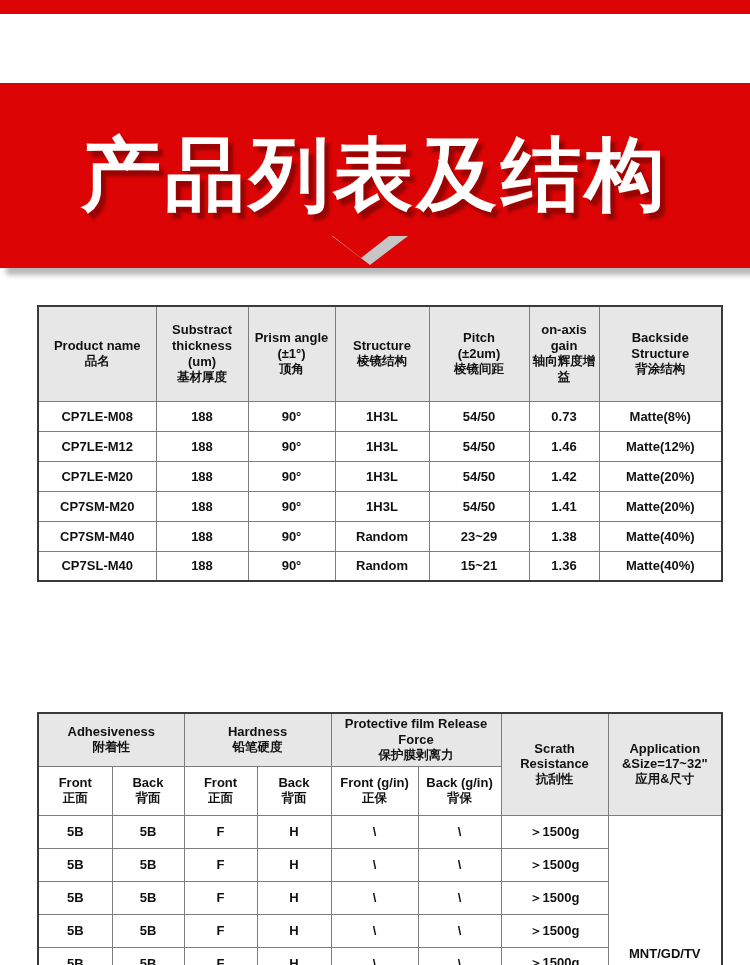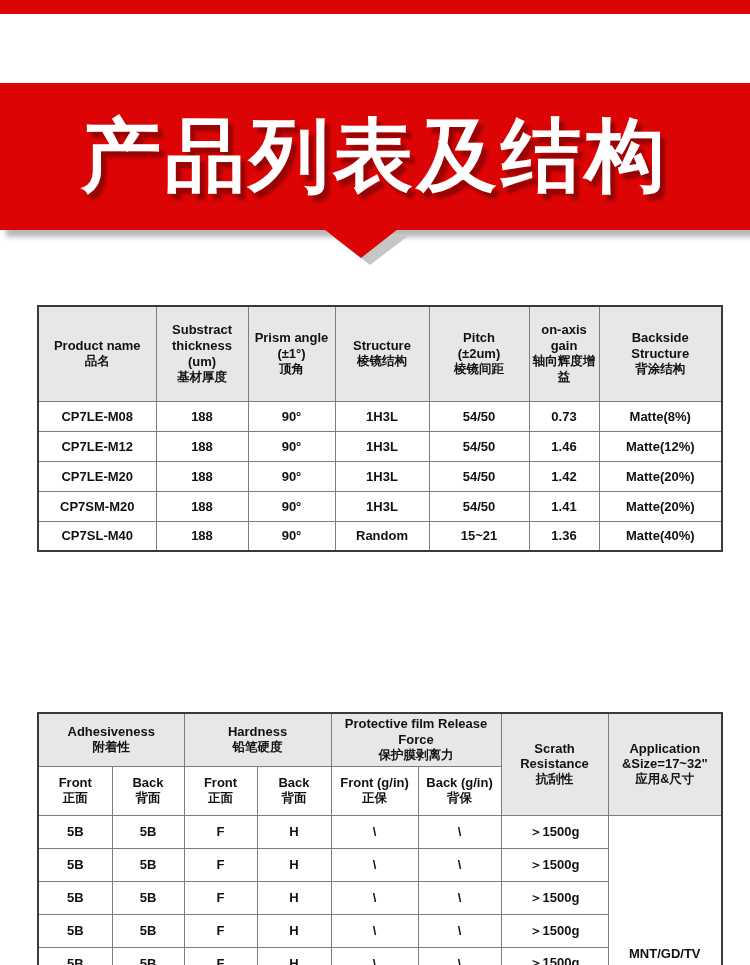--- a/index.html
+++ b/index.html
@@ -2,21 +2,21 @@
 <html><head>
 <meta charset="utf-8">
 <style>
   * { box-sizing: border-box; margin: 0; padding: 0; }
   html, body { width: 750px; height: 965px; overflow: hidden; background: #ffffff;
     font-family: "Liberation Sans", sans-serif; position: relative; }
 
   .top-strip { position: absolute; top: 0; left: 0; width: 750px; height: 14px;
     background: #dc0404; }
 
-  .banner { position: absolute; top: 83px; left: 0; width: 750px; height: 147px;
+  .banner { position: absolute; top: 83px; left: 0; width: 750px; height: 185px;
     background: #dc0404; box-shadow: 6px 7px 5px rgba(0,0,0,0.28);
     display: flex; align-items: center; justify-content: center; }
   .banner-title { color: #ffffff; font-size: 80px; font-weight: bold;
     letter-spacing: 4px; white-space: nowrap;
     text-shadow: 5px 6px 3px rgba(105,5,5,0.6); }
 
   .notch-shadow { position: absolute; top: 236px; left: 332px; width: 0; height: 0;
     border-left: 38px solid transparent; border-right: 38px solid transparent;
     border-top: 29px solid #c6c6c6; }
   .notch { position: absolute; top: 229px; left: 324px; width: 0; height: 0;
@@ -132,20 +132,29 @@
         <td>Matte(20%)</td>
     </tr>
     <tr>
       <td>CP7SM-M20</td>
         <td>188</td>
         <td>90°</td>
         <td>1H3L</td>
         <td>54/50</td>
         <td>1.41</td>
         <td>Matte(20%)</td>
+    </tr>
+    <tr>
+      <td>CP7SM-M40</td>
+        <td>188</td>
+        <td>90°</td>
+        <td>Random</td>
+        <td>23~29</td>
+        <td>1.38</td>
+        <td>Matte(40%)</td>
     </tr>
     <tr>
       <td>CP7SL-M40</td>
         <td>188</td>
         <td>90°</td>
         <td>Random</td>
         <td>15~21</td>
         <td>1.36</td>
         <td>Matte(40%)</td>
     </tr>

